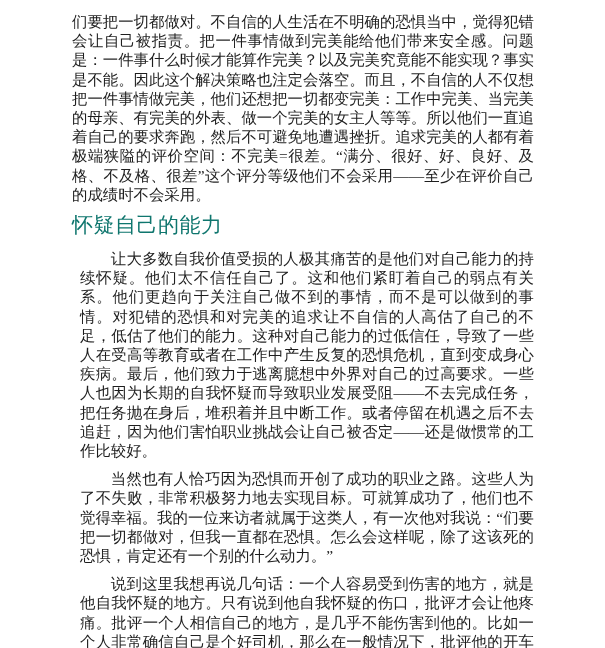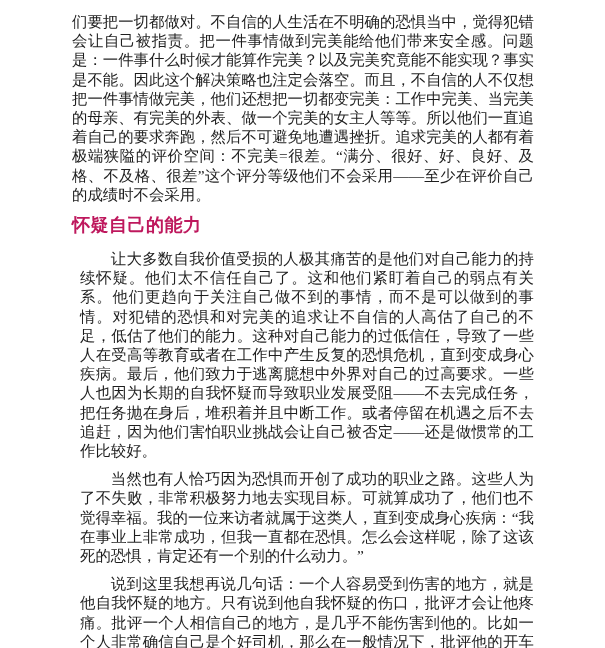--- a/index.html
+++ b/index.html
@@ -32,33 +32,33 @@
     word-break: break-all;
     overflow-wrap: break-word;
   }
   .para.indent {
     text-indent: 2em;
     margin-left: 8px;
   }
   .section-heading {
     margin: 4px 0 12px 0;
     font-family: "Liberation Sans", "DejaVu Sans", sans-serif;
-    font-size: 18px;
+    font-size: 21px;
     line-height: 24px;
-    font-weight: 700;
-    color: #be185d;
+    font-weight: 400;
+    color: #0f766e;
     letter-spacing: 0.5px;
   }
 </style>
 </head>
 <body>
 
 <div class="page">
   <p class="para">们要把一切都做对。不自信的人生活在不明确的恐惧当中，觉得犯错会让自己被指责。把一件事情做到完美能给他们带来安全感。问题是：一件事什么时候才能算作完美？以及完美究竟能不能实现？事实是不能。因此这个解决策略也注定会落空。而且，不自信的人不仅想把一件事情做完美，他们还想把一切都变完美：工作中完美、当完美的母亲、有完美的外表、做一个完美的女主人等等。所以他们一直追着自己的要求奔跑，然后不可避免地遭遇挫折。追求完美的人都有着极端狭隘的评价空间：不完美=很差。“满分、很好、好、良好、及格、不及格、很差”这个评分等级他们不会采用——至少在评价自己的成绩时不会采用。</p>
 
   <h2 class="section-heading">怀疑自己的能力</h2>
 
   <p class="para indent">让大多数自我价值受损的人极其痛苦的是他们对自己能力的持续怀疑。他们太不信任自己了。这和他们紧盯着自己的弱点有关系。他们更趋向于关注自己做不到的事情，而不是可以做到的事情。对犯错的恐惧和对完美的追求让不自信的人高估了自己的不足，低估了他们的能力。这种对自己能力的过低信任，导致了一些人在受高等教育或者在工作中产生反复的恐惧危机，直到变成身心疾病。最后，他们致力于逃离臆想中外界对自己的过高要求。一些人也因为长期的自我怀疑而导致职业发展受阻——不去完成任务，把任务抛在身后，堆积着并且中断工作。或者停留在机遇之后不去追赶，因为他们害怕职业挑战会让自己被否定——还是做惯常的工作比较好。</p>
 
-  <p class="para indent">当然也有人恰巧因为恐惧而开创了成功的职业之路。这些人为了不失败，非常积极努力地去实现目标。可就算成功了，他们也不觉得幸福。我的一位来访者就属于这类人，直到变成身心疾病：“我在事业上非常成功，但我一直都在恐惧。怎么会这样呢，除了这该死的恐惧，肯定还有一个别的什么动力。”</p>
+  <p class="para indent">当然也有人恰巧因为恐惧而开创了成功的职业之路。这些人为了不失败，非常积极努力地去实现目标。可就算成功了，他们也不觉得幸福。我的一位来访者就属于这类人，有一次他对我说：“们要把一切都做对，但我一直都在恐惧。怎么会这样呢，除了这该死的恐惧，肯定还有一个别的什么动力。”</p>
 
   <p class="para indent">说到这里我想再说几句话：一个人容易受到伤害的地方，就是他自我怀疑的地方。只有说到他自我怀疑的伤口，批评才会让他疼痛。批评一个人相信自己的地方，是几乎不能伤害到他的。比如一个人非常确信自己是个好司机，那么在一般情况下，批评他的开车方式对他的影响是甚微的。他更可能觉得是批评他的人一无所知。如果批评的是他没有任何投入的领域，他又恰好在这个领域没有证明自己能做</p>
 </div>
 
 </body></html>

